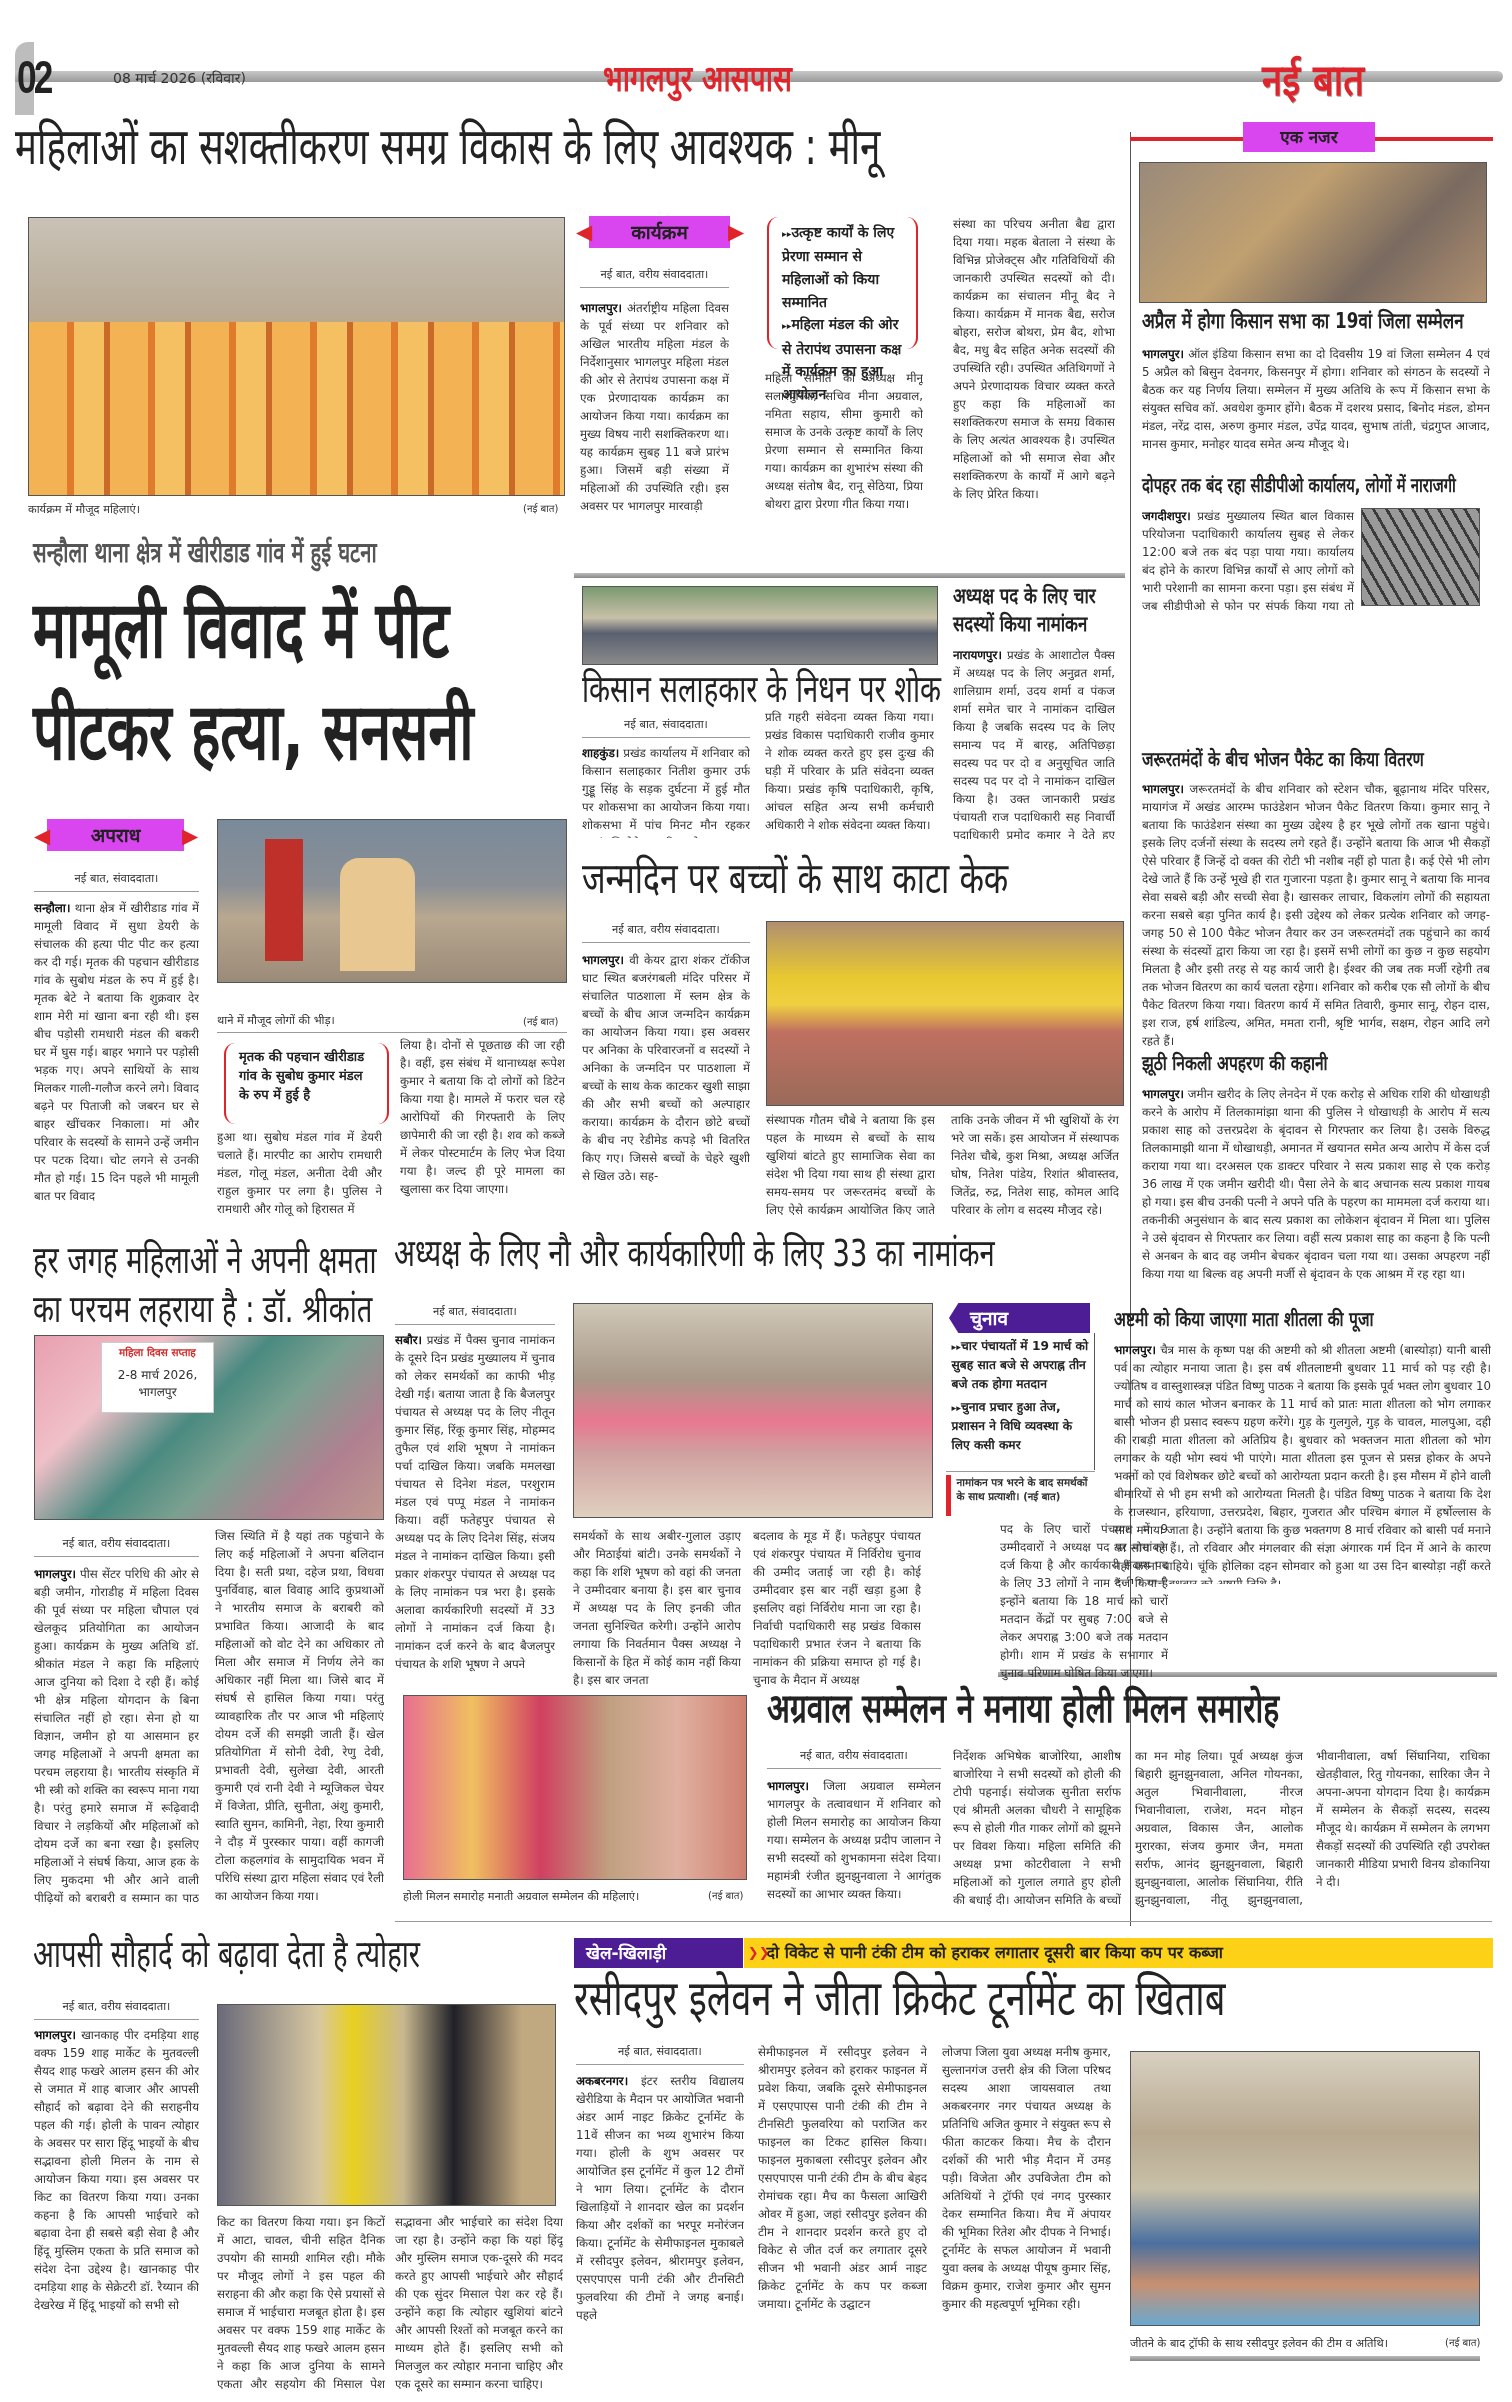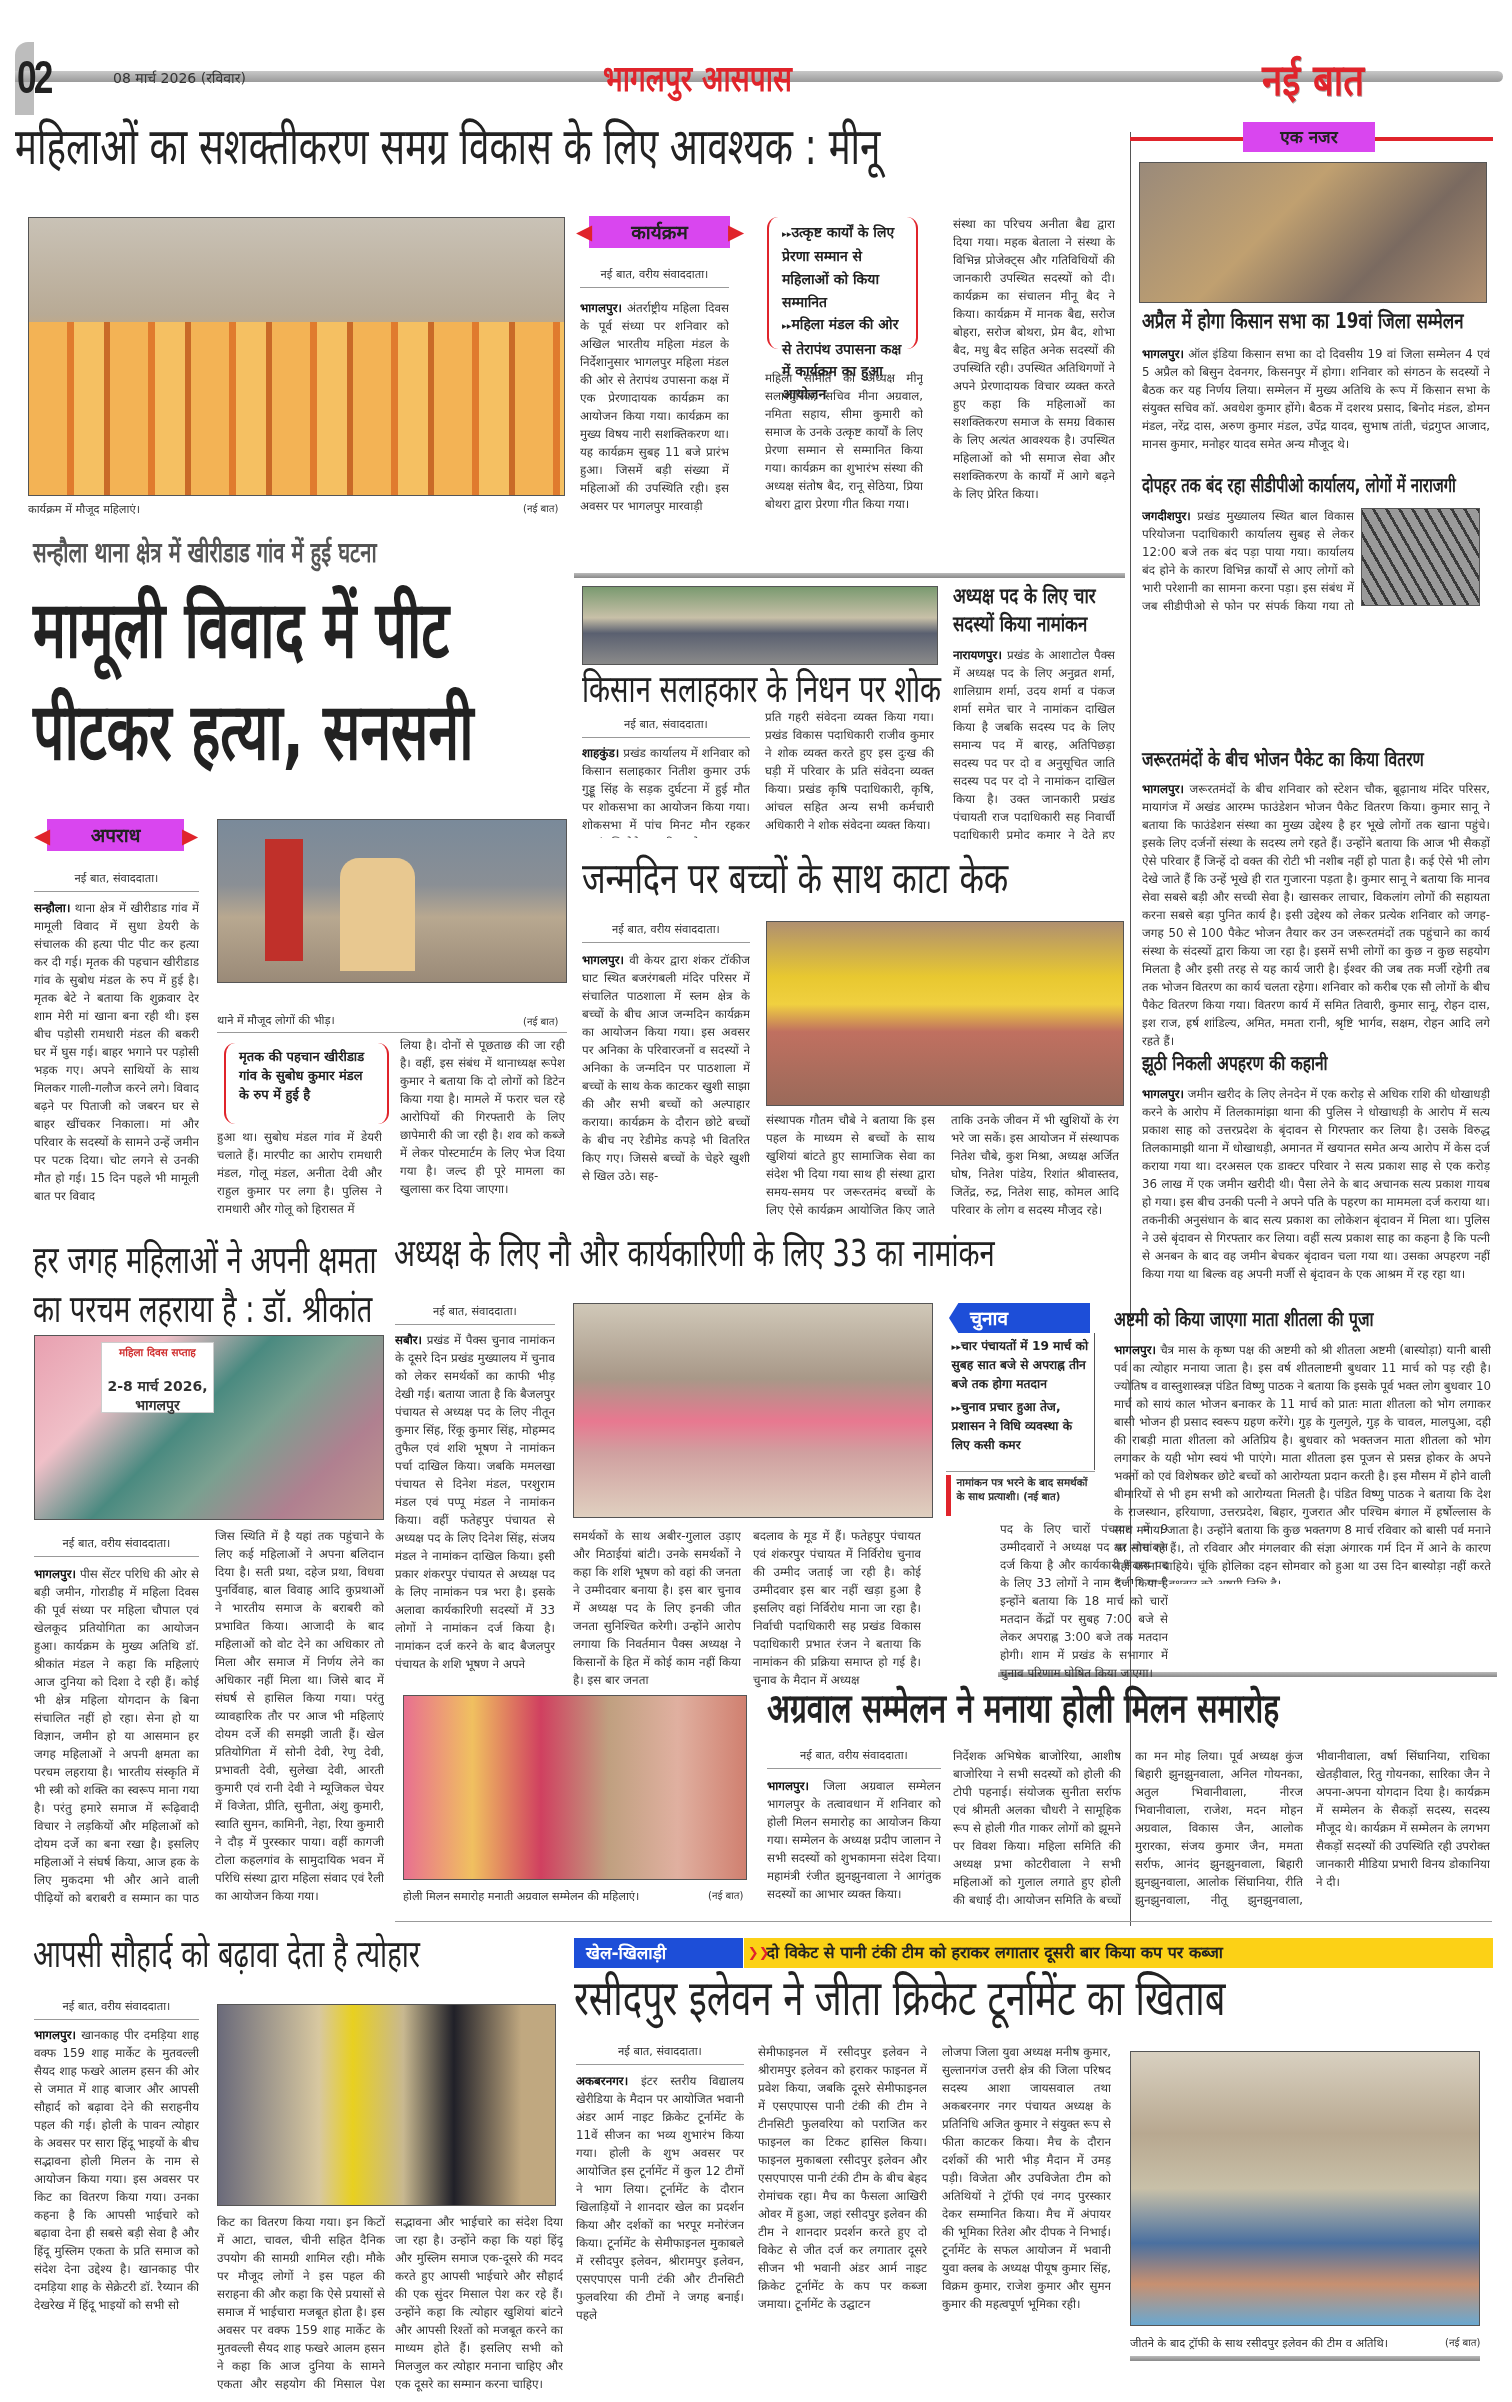--- a/index.html
+++ b/index.html
@@ -12,21 +12,21 @@
 .section-title{left:603px;top:53px;font:bold 36px "DejaVu Sans",sans-serif;color:#e0242b;transform:scaleX(.78);transform-origin:left}
 .brand{left:1262px;top:49px;font:bold 43px "DejaVu Sans",sans-serif;color:#e0242b;transform:scaleX(.85);transform-origin:left;text-shadow:0.9px 0.9px 0 #aaa}
 .headline{font-family:"DejaVu Sans",sans-serif;color:#222;white-space:nowrap;transform-origin:left top;line-height:1}
 .body-text{font-size:11.8px;line-height:18px;color:#333;text-align:justify;overflow:hidden}
 .body-text b{color:#111}
 .byline{font-size:11.3px;color:#333;text-align:center;border-bottom:0.9px solid #999;padding-bottom:5.6px}
 .photo{overflow:hidden;border:0.9px solid #555}
 .caption{font-size:11.3px;color:#333}
 .credit{font-size:10px;color:#333}
 .tag-yellow{background:#d946ef;color:#222;font-weight:bold;text-align:center}
-.tag-red{background:#1d4ed8;color:#fff;font-weight:bold}
+.tag-red{background:#4c1d95;color:#fff;font-weight:bold}
 .chev{color:#e0242b;font-weight:bold}
 .rule{background:#999}
 .thick-rule{background:linear-gradient(#bbb,#888)}
 .side-rule{background:#555}
 .pull{border-left:2.8px solid #e0242b;border-right:2.8px solid #e0242b;border-radius:11.3px;padding:3.8px 13px}
 .pull div{font-weight:bold;font-size:14px;line-height:22.6px;color:#222}
 .bullet::before{content:"\25B8\25B8 ";color:#222;font-size:9.4px}
 </style>
 </head>
 <body>
@@ -120,21 +120,21 @@
 <div class="abs body-text" style="left:582px;top:951px;width:168px;height:266px"><b>भागलपुर।</b> <span>वी केयर द्वारा शंकर टॉकीज घाट स्थित बजरंगबली मंदिर परिसर में संचालित पाठशाला में स्लम क्षेत्र के बच्चों के बीच आज जन्मदिन कार्यक्रम का आयोजन किया गया। इस अवसर पर अनिका के परिवारजनों व सदस्यों ने अनिका के जन्मदिन पर पाठशाला में बच्चों के साथ केक काटकर खुशी साझा की और सभी बच्चों को अल्पाहार कराया। कार्यक्रम के दौरान छोटे बच्चों के बीच नए रेडीमेड कपड़े भी वितरित किए गए। जिससे बच्चों के चेहरे खुशी से खिल उठे। सह-</span></div>
 <div class="abs photo" style="left:766px;top:921px;width:358px;height:185px;background:linear-gradient(180deg,#b09070 0%,#e8c830 30%,#f0d040 45%,#c07060 60%,#9a6a5a 100%)"></div>
 <div class="abs body-text" style="left:766px;top:1111px;width:169px;height:104px">संस्थापक गौतम चौबे ने बताया कि इस पहल के माध्यम से बच्चों के साथ खुशियां बांटते हुए सामाजिक सेवा का संदेश भी दिया गया साथ ही संस्था द्वारा समय-समय पर जरूरतमंद बच्चों के लिए ऐसे कार्यक्रम आयोजित किए जाते हैं</div>
 <div class="abs body-text" style="left:951px;top:1111px;width:168px;height:104px">ताकि उनके जीवन में भी खुशियों के रंग भरे जा सकें। इस आयोजन में संस्थापक नितेश चौबे, कुश मिश्रा, अध्यक्ष अर्जित घोष, नितेश पांडेय, रिशांत श्रीवास्तव, जितेंद्र, रुद्र, नितेश साह, कोमल आदि परिवार के लोग व सदस्य मौजूद रहे।</div>
 
 <div class="abs headline" style="left:33px;top:1241px;font-size:38px;transform:scaleX(.72)">हर जगह महिलाओं ने अपनी क्षमता</div>
 <div class="abs headline" style="left:33px;top:1290px;font-size:38px;transform:scaleX(.72)">का परचम लहराया है : डॉ. श्रीकांत</div>
 <div class="abs photo" style="left:34px;top:1335px;width:350px;height:185px;background:linear-gradient(135deg,#e8a0b0 0%,#f0c0c8 25%,#4a8a80 45%,#7aa090 60%,#b08090 80%,#c09890 100%)">
   <div style="position:absolute;left:66px;top:5.6px;width:113px;height:71px;background:#fff;border:0.9px solid #ccc;text-align:center;font-size:10.4px;color:#d03030;font-weight:bold;padding-top:2px">
     <div>महिला दिवस सप्ताह</div>
-    <div style="color:#333;font-weight:bold;font-size:14px;margin-top:17px">2-8 मार्च 2026, भागलपुर</div>
+    <div style="color:#333;font-weight:normal;font-size:12px;margin-top:7px">2-8 मार्च 2026, भागलपुर</div>
   </div>
 </div>
 <div class="abs byline" style="left:34px;top:1535px;width:165px">नई बात, वरीय संवाददाता।</div>
 <div class="abs body-text" style="left:34px;top:1565px;width:165px;height:341px"><b>भागलपुर।</b> <span>पीस सेंटर परिधि की ओर से बड़ी जमीन, गोराडीह में महिला दिवस की पूर्व संध्या पर महिला चौपाल एवं खेलकूद प्रतियोगिता का आयोजन हुआ। कार्यक्रम के मुख्य अतिथि डॉ. श्रीकांत मंडल ने कहा कि महिलाएं आज दुनिया को दिशा दे रही हैं। कोई भी क्षेत्र महिला योगदान के बिना संचालित नहीं हो रहा। सेना हो या विज्ञान, जमीन हो या आसमान हर जगह महिलाओं ने अपनी क्षमता का परचम लहराया है। भारतीय संस्कृति में भी स्त्री को शक्ति का स्वरूप माना गया है। परंतु हमारे समाज में रूढ़िवादी विचार ने लड़कियों और महिलाओं को दोयम दर्जे का बना रखा है। इसलिए महिलाओं ने संघर्ष किया, आज हक के लिए मुकदमा भी और आने वाली पीढ़ियों को बराबरी व सम्मान का पाठ पढ़ाया। मुख्य वक्ता सुषमा ने महिला आंदोलन के इतिहास को रखते हुए कहा कि आज महिलाएं</span></div>
 <div class="abs body-text" style="left:215px;top:1527px;width:169px;height:377px">जिस स्थिति में है यहां तक पहुंचाने के लिए कई महिलाओं ने अपना बलिदान दिया है। सती प्रथा, दहेज प्रथा, विधवा पुनर्विवाह, बाल विवाह आदि कुप्रथाओं ने भारतीय समाज के बराबरी को प्रभावित किया। आजादी के बाद महिलाओं को वोट देने का अधिकार तो मिला और समाज में निर्णय लेने का अधिकार नहीं मिला था। जिसे बाद में संघर्ष से हासिल किया गया। परंतु व्यावहारिक तौर पर आज भी महिलाएं दोयम दर्जे की समझी जाती हैं। खेल प्रतियोगिता में सोनी देवी, रेणु देवी, प्रभावती देवी, सुलेखा देवी, आरती कुमारी एवं रानी देवी ने म्यूजिकल चेयर में विजेता, प्रीति, सुनीता, अंशु कुमारी, स्वाति सुमन, कामिनी, नेहा, रिया कुमारी ने दौड़ में पुरस्कार पाया। वहीं कागजी टोला कहलगांव के सामुदायिक भवन में परिधि संस्था द्वारा महिला संवाद एवं रैली का आयोजन किया गया।</div>
 
 <div class="abs headline" style="left:394px;top:1234px;font-size:38px;transform:scaleX(.72)">अध्यक्ष के लिए नौ और कार्यकारिणी के लिए 33 का नामांकन</div>
 <div class="abs byline" style="left:395px;top:1303px;width:160px">नई बात, संवाददाता।</div>
 <div class="abs body-text" style="left:395px;top:1331px;width:160px;height:356px"><b>सबौर।</b> <span>प्रखंड में पैक्स चुनाव नामांकन के दूसरे दिन प्रखंड मुख्यालय में चुनाव को लेकर समर्थकों का काफी भीड़ देखी गई। बताया जाता है कि बैजलपुर पंचायत से अध्यक्ष पद के लिए नीतून कुमार सिंह, रिंकू कुमार सिंह, मोहम्मद तुफैल एवं शशि भूषण ने नामांकन पर्चा दाखिल किया। जबकि ममलखा पंचायत से दिनेश मंडल, परशुराम मंडल एवं पप्पू मंडल ने नामांकन किया। वहीं फतेहपुर पंचायत से अध्यक्ष पद के लिए दिनेश सिंह, संजय मंडल ने नामांकन दाखिल किया। इसी प्रकार शंकरपुर पंचायत से अध्यक्ष पद के लिए नामांकन पत्र भरा है। इसके अलावा कार्यकारिणी सदस्यों में 33 लोगों ने नामांकन दर्ज किया है। नामांकन दर्ज करने के बाद बैजलपुर पंचायत के शशि भूषण ने अपने</span></div>
 <div class="abs photo" style="left:573px;top:1303px;width:360px;height:215px;background:linear-gradient(180deg,#d0c8b8 0%,#a89888 35%,#e87890 55%,#d0a0a0 70%,#e0d0c0 100%)"></div>

